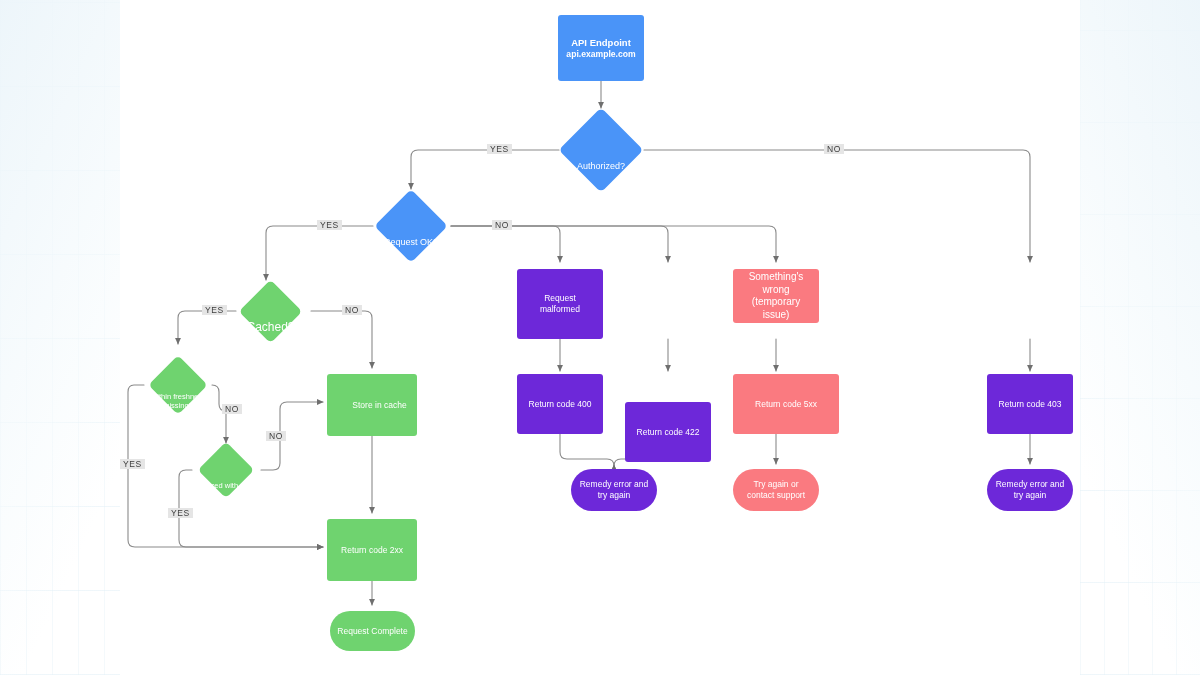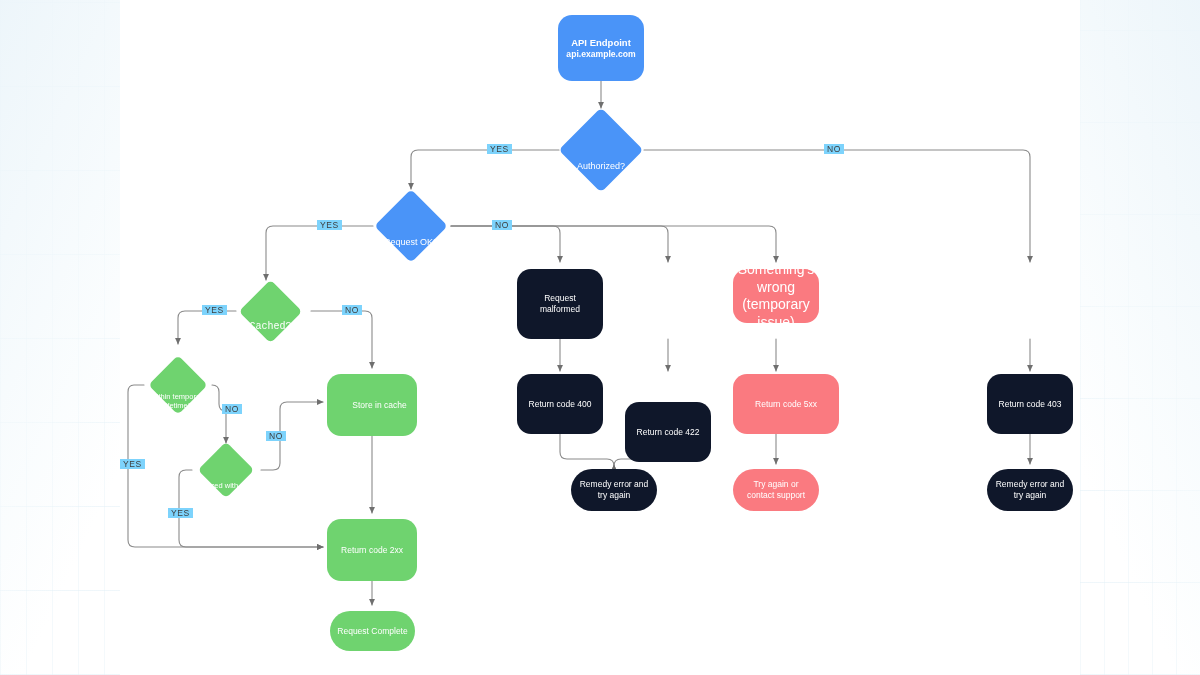--- a/index.html
+++ b/index.html
@@ -22,38 +22,38 @@
     background:
       linear-gradient(245deg, rgba(236,245,250,.95) 0%, rgba(246,251,253,.6) 55%, rgba(255,255,255,0) 78%),
       repeating-linear-gradient(0deg, rgba(226,240,247,.55) 0px, rgba(226,240,247,.55) 1px, rgba(255,255,255,0) 1px, rgba(255,255,255,0) 92px),
       repeating-linear-gradient(90deg, rgba(224,238,246,.35) 0px, rgba(224,238,246,.35) 1px, rgba(255,255,255,0) 1px, rgba(255,255,255,0) 24px);
   }
 
   #edges{position:absolute;left:0;top:0;width:1200px;height:675px;}
 
   .node{position:absolute;display:flex;align-items:center;justify-content:center;
     text-align:center;color:#ffffff;box-sizing:border-box;line-height:1.25;}
-  .rect{border-radius:14px;}
+  .rect{border-radius:3px;}
   .pill{border-radius:26px;}
   .node .txt{padding:0 6px;}
 
   .diamond{position:absolute;}
   .diamond .dia-shape{position:absolute;left:0;top:0;width:100%;height:100%;
     transform:rotate(45deg);border-radius:5px;}
   .diamond .dia-label{position:absolute;left:-14px;right:-14px;top:16px;height:100%;
     display:flex;align-items:center;justify-content:center;text-align:center;
     color:#fff;line-height:1.22;}
 
   .blue{background:#4a94f8;}
   .green{background:#6fd36f;}
-  .orange{background:#0f172a;}
+  .orange{background:#6d28d9;}
   .red{background:#fa7a80;}
 
   .edge-label{position:absolute;font-size:8.5px;color:#3d3d3d;letter-spacing:.6px;
-    background:#7dd3fc;padding:0 3px;white-space:nowrap;}
+    background:#e5e5e5;padding:0 3px;white-space:nowrap;}
 
   .t-title{font-weight:bold;}
 </style>
 </head>
 <body>
 
 <div id="stage">
 
   <div class="edge-texture edge-left"></div>
   <div class="edge-texture edge-right"></div>
@@ -129,26 +129,26 @@
     <div class="dia-label" style="font-size:9px;">Authorized?</div>
   </div>
 
   <div class="diamond" style="left:385px;top:200px;width:52px;height:52px;">
     <div class="dia-shape blue"></div>
     <div class="dia-label" style="font-size:9px;">Request OK?</div>
   </div>
 
   <div class="diamond" style="left:248px;top:289px;width:45px;height:45px;">
     <div class="dia-shape green"></div>
-    <div class="dia-label" style="font-size:10px;font-family:Liberation Mono, monospace;">Cached?</div>
+    <div class="dia-label" style="font-size:12px;">Cached?</div>
   </div>
 
   <div class="diamond" style="left:157px;top:364px;width:42px;height:42px;">
     <div class="dia-shape green"></div>
-    <div class="dia-label" style="left:-17px;right:-17px;font-size:7.5px;">Within temporary lifetime?</div>
+    <div class="dia-label" style="left:-17px;right:-17px;font-size:7.5px;">Within freshness missing?</div>
   </div>
 
   <div class="diamond" style="left:206px;top:450px;width:40px;height:40px;">
     <div class="dia-shape green"></div>
     <div class="dia-label" style="left:-22px;right:-22px;font-size:7.5px;">Authorized with server?</div>
   </div>
 
   <div class="node rect green" style="left:327px;top:374px;width:90px;height:62px;font-size:8.5px;padding-left:15px;">
     <span class="txt">Store in cache</span>
   </div>
@@ -159,21 +159,21 @@
 
   <div class="node pill green" style="left:330px;top:611px;width:85px;height:40px;font-size:8.5px;">
     <span class="txt">Request Complete</span>
   </div>
 
   <div class="node rect orange" style="left:517px;top:269px;width:86px;height:70px;font-size:8.5px;">
     <span class="txt">Request malformed</span>
   </div>
 
 
-  <div class="node rect red" style="left:733px;top:269px;width:86px;height:54px;font-size:14px;text-align:center;">
+  <div class="node rect red" style="left:733px;top:269px;width:86px;height:54px;font-size:10px;text-align:center;">
     <span class="txt">Something's wrong (temporary issue)</span>
   </div>
 
   <div class="node rect orange" style="left:517px;top:374px;width:86px;height:60px;font-size:8.5px;">
     <span class="txt">Return code 400</span>
   </div>
 
   <div class="node rect orange" style="left:625px;top:374px;width:86px;height:60px;font-size:8.5px;margin-top:28px;">
     <span class="txt">Return code 422</span>
   </div>

